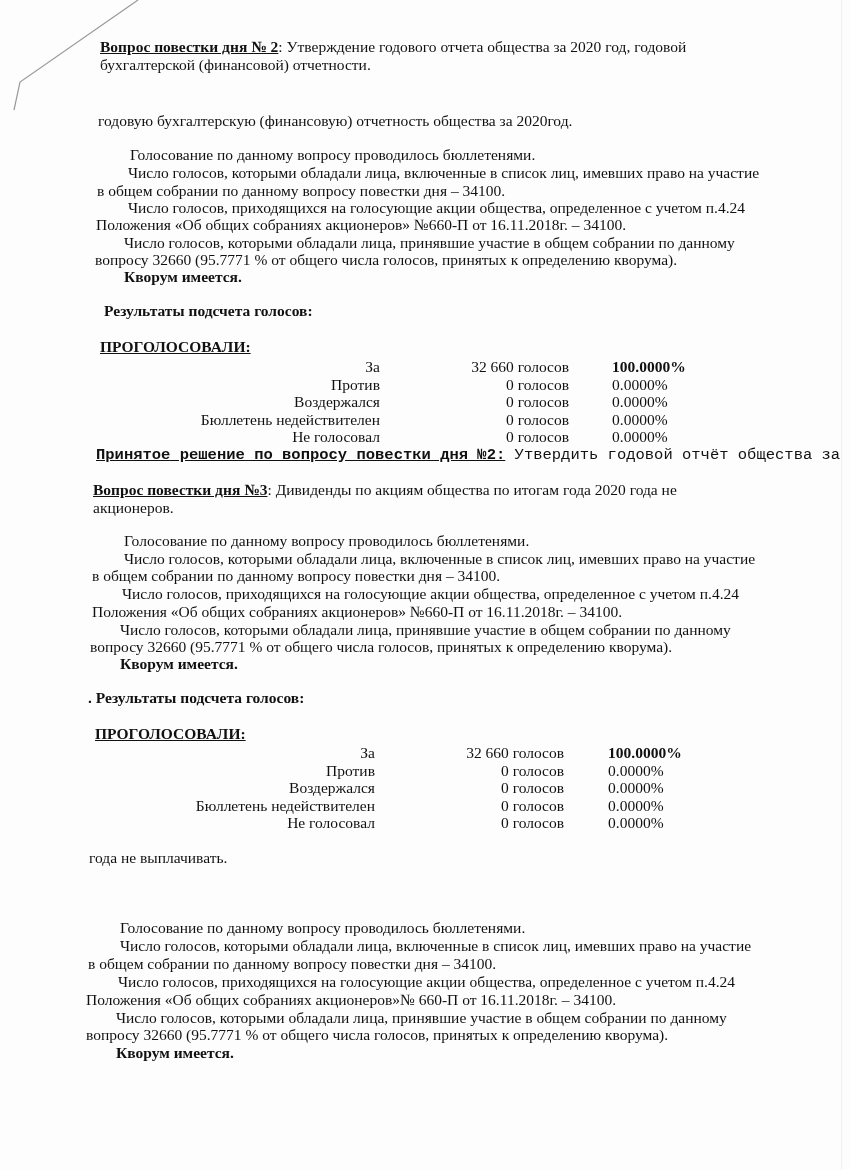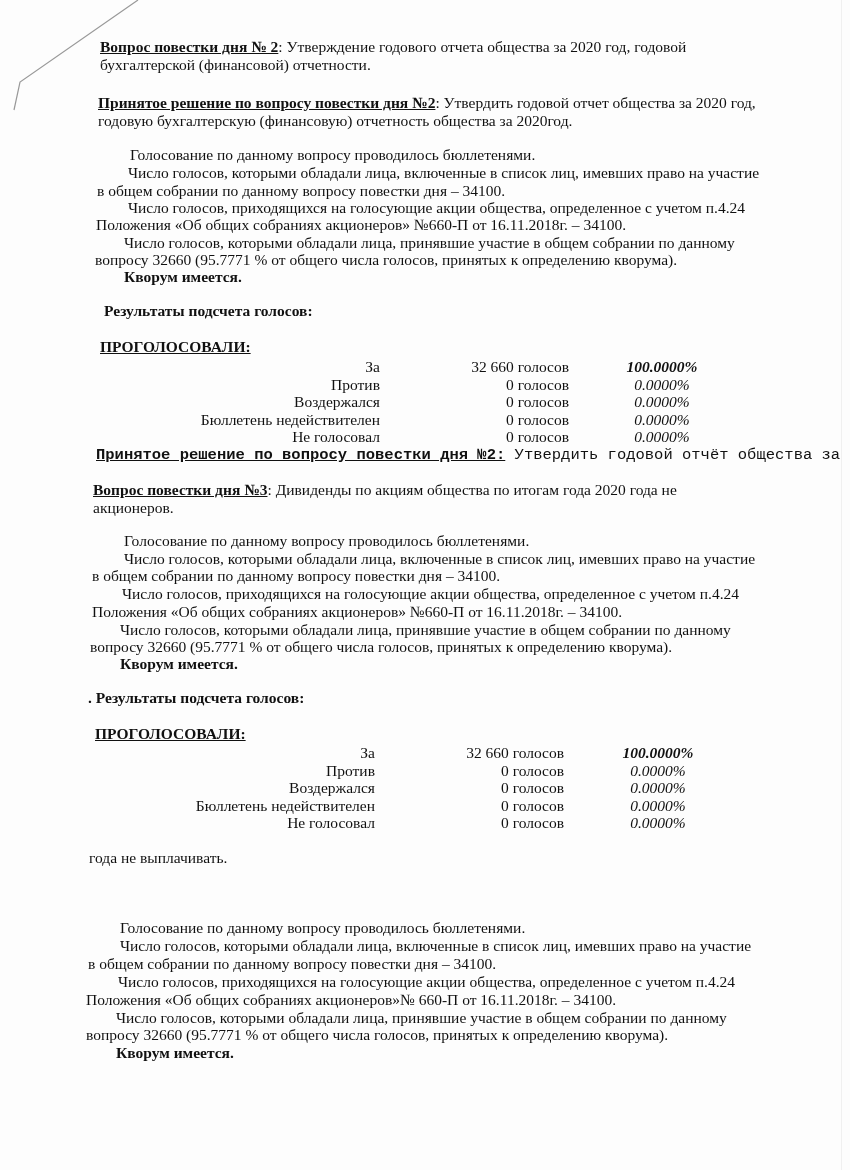--- a/index.html
+++ b/index.html
@@ -8,41 +8,38 @@
     font-family: "Liberation Serif", serif; color: #111; font-size: 15.5px;
   }
   .page { position: absolute; left: 0; top: 0; width: 850px; height: 1130px; }
   .fold { position: absolute; left: 0; top: 0; width: 150px; height: 120px; }
   .line { position: absolute; white-space: nowrap; line-height: 18px; }
   .u { text-decoration: underline; font-weight: bold; }
   .b { font-weight: bold; }
   .row { position: absolute; height: 18px; line-height: 18px; white-space: nowrap; }
   .c1w { position: absolute; width: 380px; }
   .c2w { position: absolute; width: 100px; text-align: right; }
-  .c3w { position: absolute; width: 100px; text-align: center; font-style: italic; }
+  .c3w { position: absolute; width: 100px; text-align: left; }
   .edge { position: absolute; right: 8px; top: 0; width: 1px; height: 1170px; background: #f0f0f0; }
 </style>
 </head>
 <body>
 
 <div class="page">
 
   <svg class="fold" viewBox="0 0 150 120">
     <path d="M138 0 L20 82 L14 110" stroke="#999" stroke-width="1.2" fill="none"></path>
   </svg>
   <div class="edge"></div>
 
   <div class="line" style="left:100px;top:38px;">
     <span class="u">Вопрос повестки дня № 2</span><span>: Утверждение годового отчета общества за 2020 год, годовой</span>
   </div>
   <div class="line" style="left:100px;top:56px;">бухгалтерской (финансовой) отчетности.</div>
 
-  <div class="line" style="left:98px;top:94px;">
-    <span class="u">Принятое решение по вопросу повестки дня №2</span><span>: Утвердить годовой отчет общества за 2020 год,</span>
-  </div>
   <div class="line" style="left:98px;top:112px;">годовую бухгалтерскую (финансовую) отчетность общества за 2020год.</div>
 
   <div class="line" style="left:130px;top:146px;">Голосование по данному вопросу проводилось бюллетенями.</div>
   <div class="line" style="left:128px;top:164px;">Число голосов, которыми обладали лица, включенные в список лиц, имевших право на участие</div>
   <div class="line" style="left:97px;top:182px;">в общем собрании  по данному вопросу повестки дня – 34100.</div>
   <div class="line" style="left:128px;top:199px;">Число голосов, приходящихся на голосующие акции общества, определенное с учетом п.4.24</div>
   <div class="line" style="left:96px;top:216px;">Положения «Об общих собраниях акционеров» №660-П от 16.11.2018г. – 34100.</div>
   <div class="line" style="left:124px;top:234px;">Число голосов, которыми обладали лица, принявшие участие в общем собрании  по данному</div>
   <div class="line" style="left:95px;top:251px;">вопросу 32660 (95.7771 % от общего числа голосов, принятых к определению кворума).</div>
   <div class="line b" style="left:124px;top:268px;">Кворум имеется.</div>

